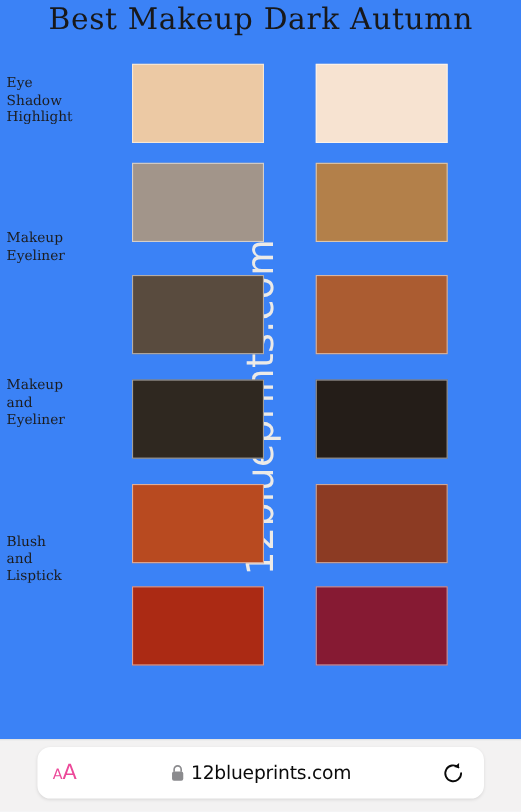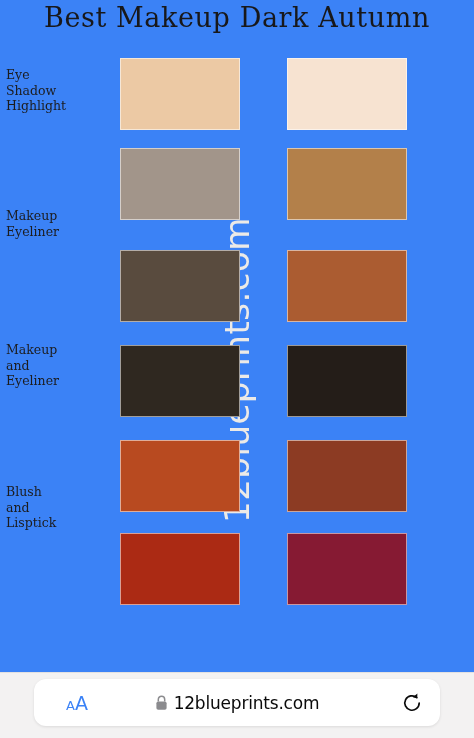--- a/index.html
+++ b/index.html
@@ -105,25 +105,25 @@
     height: 47px;
     background: #ffffff;
     border-radius: 12px;
     box-shadow: 0 1px 3px rgba(0,0,0,0.10);
     display: flex;
     align-items: center;
     z-index: 5;
   }
   #aa-button {
     position: absolute;
-    left: 32px;
+    left: 14px;
     top: 50%;
     transform: translateY(-50%);
     font-family: "DejaVu Sans", "Liberation Sans", sans-serif;
-    color: #3b82f6;
+    color: #ec4899;
     line-height: 1;
     white-space: nowrap;
     cursor: pointer;
   }
   #aa-button .small { font-size: 13px; }
   #aa-button .big   { font-size: 19px; }
 
   #url-center {
     position: absolute;
     left: 0; right: 0;

